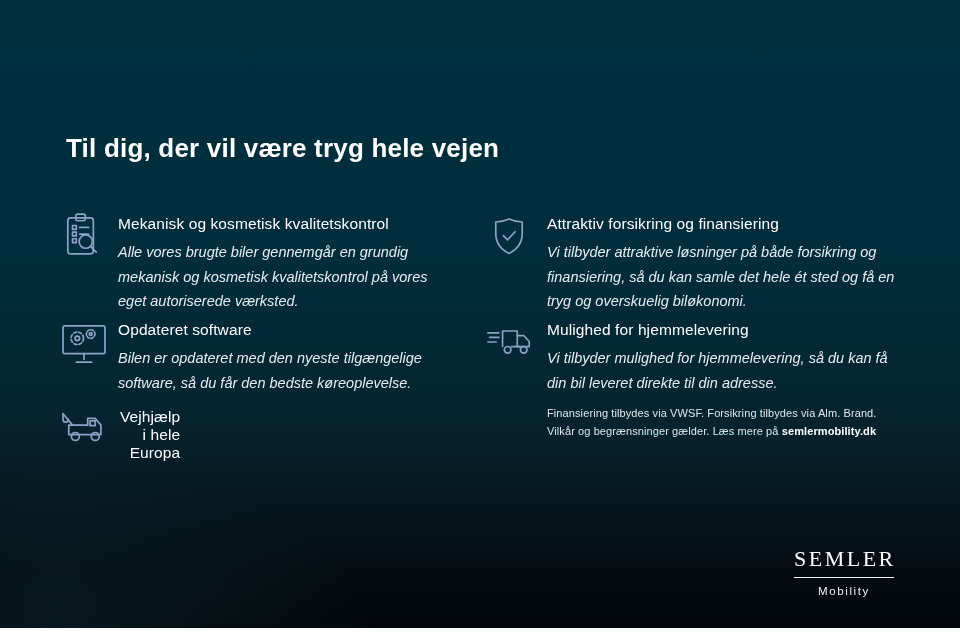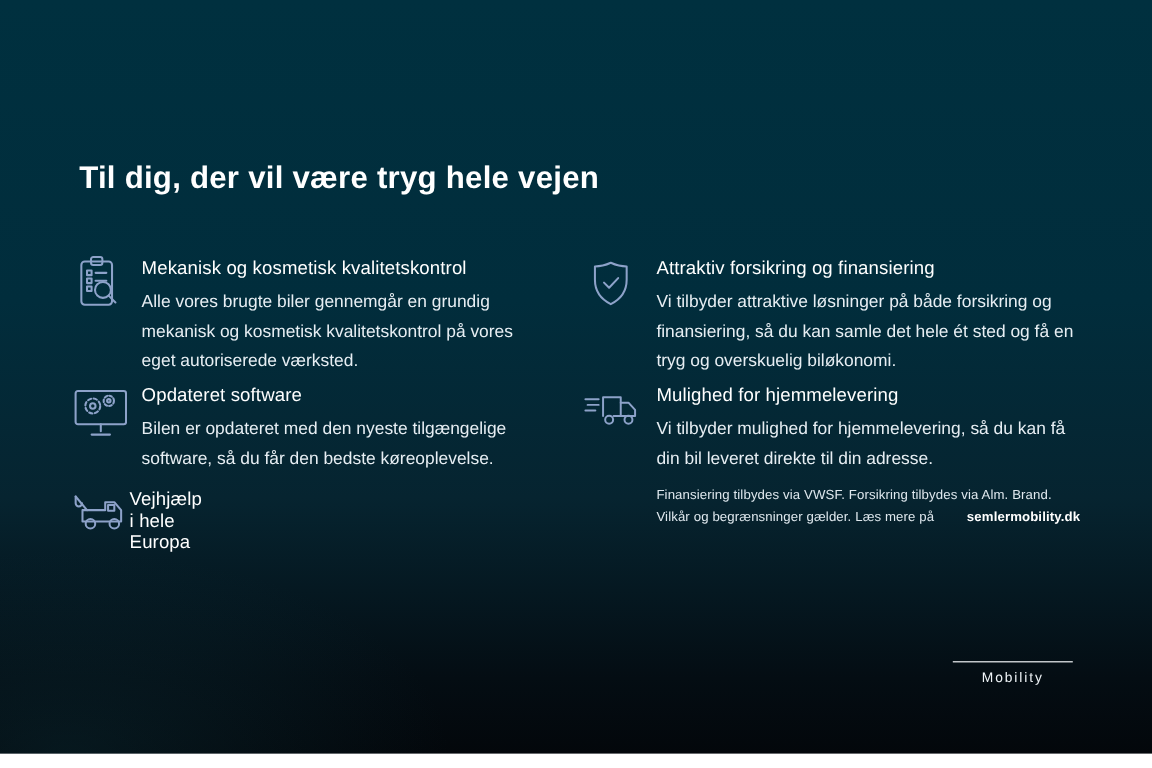--- a/index.html
+++ b/index.html
@@ -32,33 +32,34 @@
     color: #ffffff;
     letter-spacing: 0.1px;
     margin: 0 0 7px 0;
   }
   .feature-body {
     font-size: 14.5px;
     font-weight: 400;
     color: #e7eef3;
     line-height: 24.5px;
     margin: 0;
+    font-style: italic;
   }
   .col-left .feature-body { width: 332px; }
   .col-right .feature-body { width: 362px; }
   .fine-print {
     position: absolute;
     left: 547px;
     top: 404px;
     font-size: 11px;
     line-height: 18px;
     color: #dfe8ee;
     letter-spacing: 0.1px;
   }
-  .fine-print b { color: #ffffff; font-weight: 700; margin-left: 24px; }
+  .fine-print b { color: #ffffff; font-weight: 700; }
   .logo {
     position: absolute;
     left: 794px;
     top: 546px;
     width: 100px;
     text-align: center;
   }
   .logo-name {
     font-family: "Liberation Serif", serif;
     font-size: 22px;
@@ -135,21 +136,21 @@
         <g class="ico">
           <path d="M16 17 L6 5"></path>
           <path d="M6 5 v6 a2.8 2.8 0 0 0 5.6 0"></path>
           <path d="M12 27 v-10 h20 v-7 h8 l6 7 v10 h-34"></path>
           <rect x="34.5" y="12.5" width="5.5" height="5"></rect>
           <circle cx="19" cy="29" r="4.2"></circle>
           <circle cx="40" cy="29" r="4.2"></circle>
         </g>
       </svg>
     </div>
-    <div class="feature-text" style="left:108px; top:408px;">
+    <div class="feature-text" style="left:120px; top:408px;text-align:right;">
       <h2 class="feature-title">Vejhjælp i hele Europa</h2>
     </div>
   </div>
 
   <div class="feature col-right">
     <div class="icon-box" style="left:492px; top:216px;">
       <svg width="34" height="40" viewBox="0 0 36 42">
         <g class="ico">
           <path d="M18 3 C13.5 5 8.5 6.2 4 6.2 V18 C4 29 10 35.5 18 39.5 C26 35.5 32 29 32 18 V6.2 C27.5 6.2 22.5 5 18 3 Z"></path>
           <path d="M12 20.5 l4.5 4.5 L24.5 16.5"></path>
@@ -182,17 +183,18 @@
       <p class="feature-body">Vi tilbyder mulighed for hjemmelevering, så du kan få din bil leveret direkte til din adresse.</p>
     </div>
   </div>
 
   <div class="fine-print">
     <div>Finansiering tilbydes via VWSF. Forsikring tilbydes via Alm. Brand.</div>
     <div><span>Vilkår og begrænsninger gælder. Læs mere på </span><b>semlermobility.dk</b></div>
   </div>
 
   <div class="logo">
+    <div class="logo-name">SEMLER</div>
     <hr class="logo-rule">
     <div class="logo-sub">Mobility</div>
   </div>
 
 </div>
 
 </body></html>

